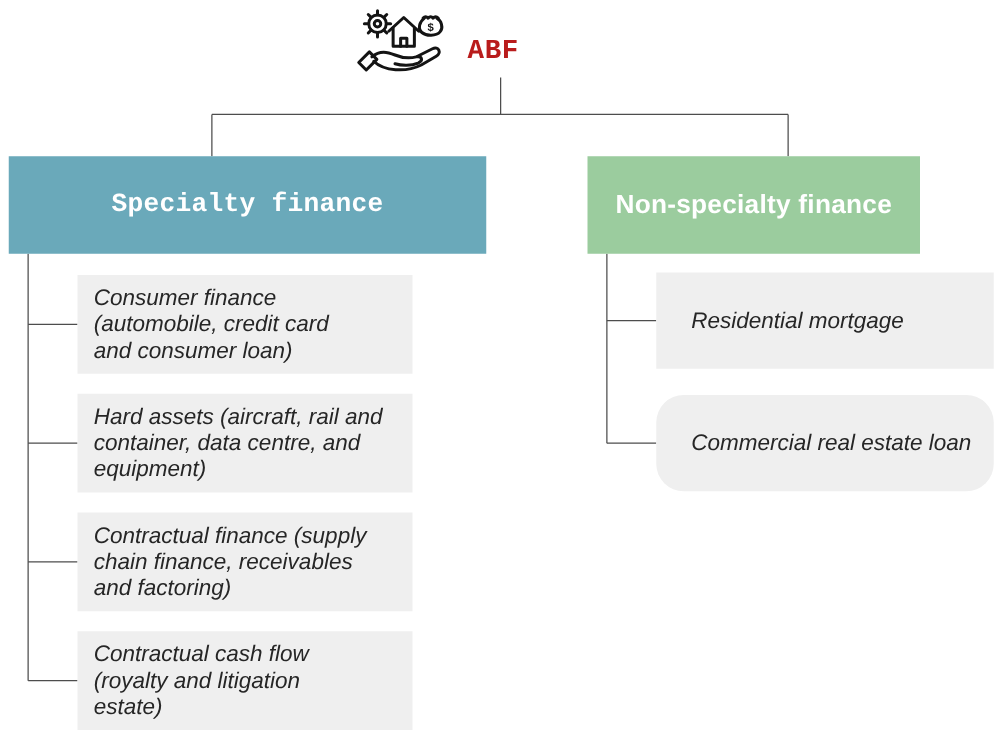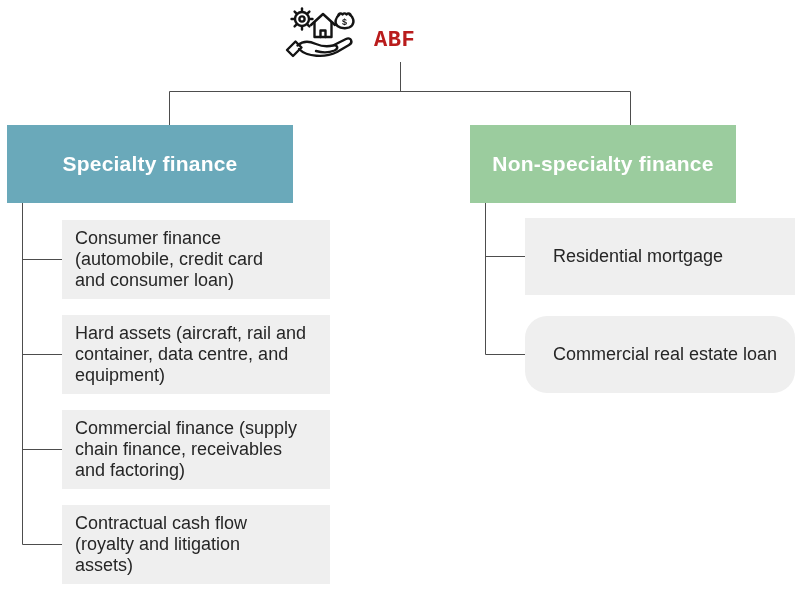--- a/index.html
+++ b/index.html
@@ -15,29 +15,30 @@
   .root-group{position:absolute;left:282px;top:4px;display:flex;align-items:center;gap:12px;}
   .root-icon{width:80px;height:58px;display:block;}
   .root-label{font-size:22px;font-weight:700;color:#b91c1c;letter-spacing:0.5px;padding-top:14px;font-family:Liberation Mono, monospace;}
 
   .hdr{
     position:absolute;top:125px;height:78px;
     display:flex;align-items:center;justify-content:center;
     color:#ffffff;font-weight:700;font-size:21px;letter-spacing:0.2px;
     text-align:center;
   }
-  .hdr-specialty{left:7px;width:286px;}
+  .hdr-specialty{left:7px;width:382px;font-family:Liberation Mono, monospace;}
   .hdr-nonspecialty{left:470px;width:266px;}
 
   .child{
     position:absolute;background:#efefef;
     display:flex;align-items:center;
     font-size:18px;line-height:21px;color:#262626;
     padding:0 13px;box-sizing:border-box;
     white-space:pre-line;
+    font-style:italic;
   }
   .child-left{left:62px;width:268px;height:79px;}
   .child-right{left:525px;width:270px;height:77px;padding-left:28px;}
   .l1{top:220px;} .l2{top:315px;} .l3{top:410px;} .l4{top:505px;}
   .r1{top:218px;} .r2{top:316px;border-radius:22px;}
 
   .icon-art{stroke:#141414;stroke-width:2.4;fill:none;stroke-linecap:round;stroke-linejoin:round;}
   .icon-art text{stroke:none;fill:#141414;font-family:"Liberation Sans",sans-serif;font-weight:700;font-size:9px;}
 </style>
 </head>
@@ -108,23 +109,23 @@
   <div class="hdr hdr-specialty" style="background: rgb(106, 169, 186);">Specialty finance</div>
 
   <div class="hdr hdr-nonspecialty" style="background: rgb(155, 204, 158);">Non-specialty finance</div>
 
   <div class="child child-left l1">Consumer finance
 (automobile, credit card
 and consumer loan)</div>
   <div class="child child-left l2">Hard assets (aircraft, rail and
 container, data centre, and
 equipment)</div>
-  <div class="child child-left l3">Commercial finance (supply
+  <div class="child child-left l3">Contractual finance (supply
 chain finance, receivables
 and factoring)</div>
   <div class="child child-left l4">Contractual cash flow
 (royalty and litigation
-assets)</div>
+estate)</div>
 
   <div class="child child-right r1">Residential mortgage</div>
   <div class="child child-right r2">Commercial real estate loan</div>
 
 </div>
 
 </body></html>

